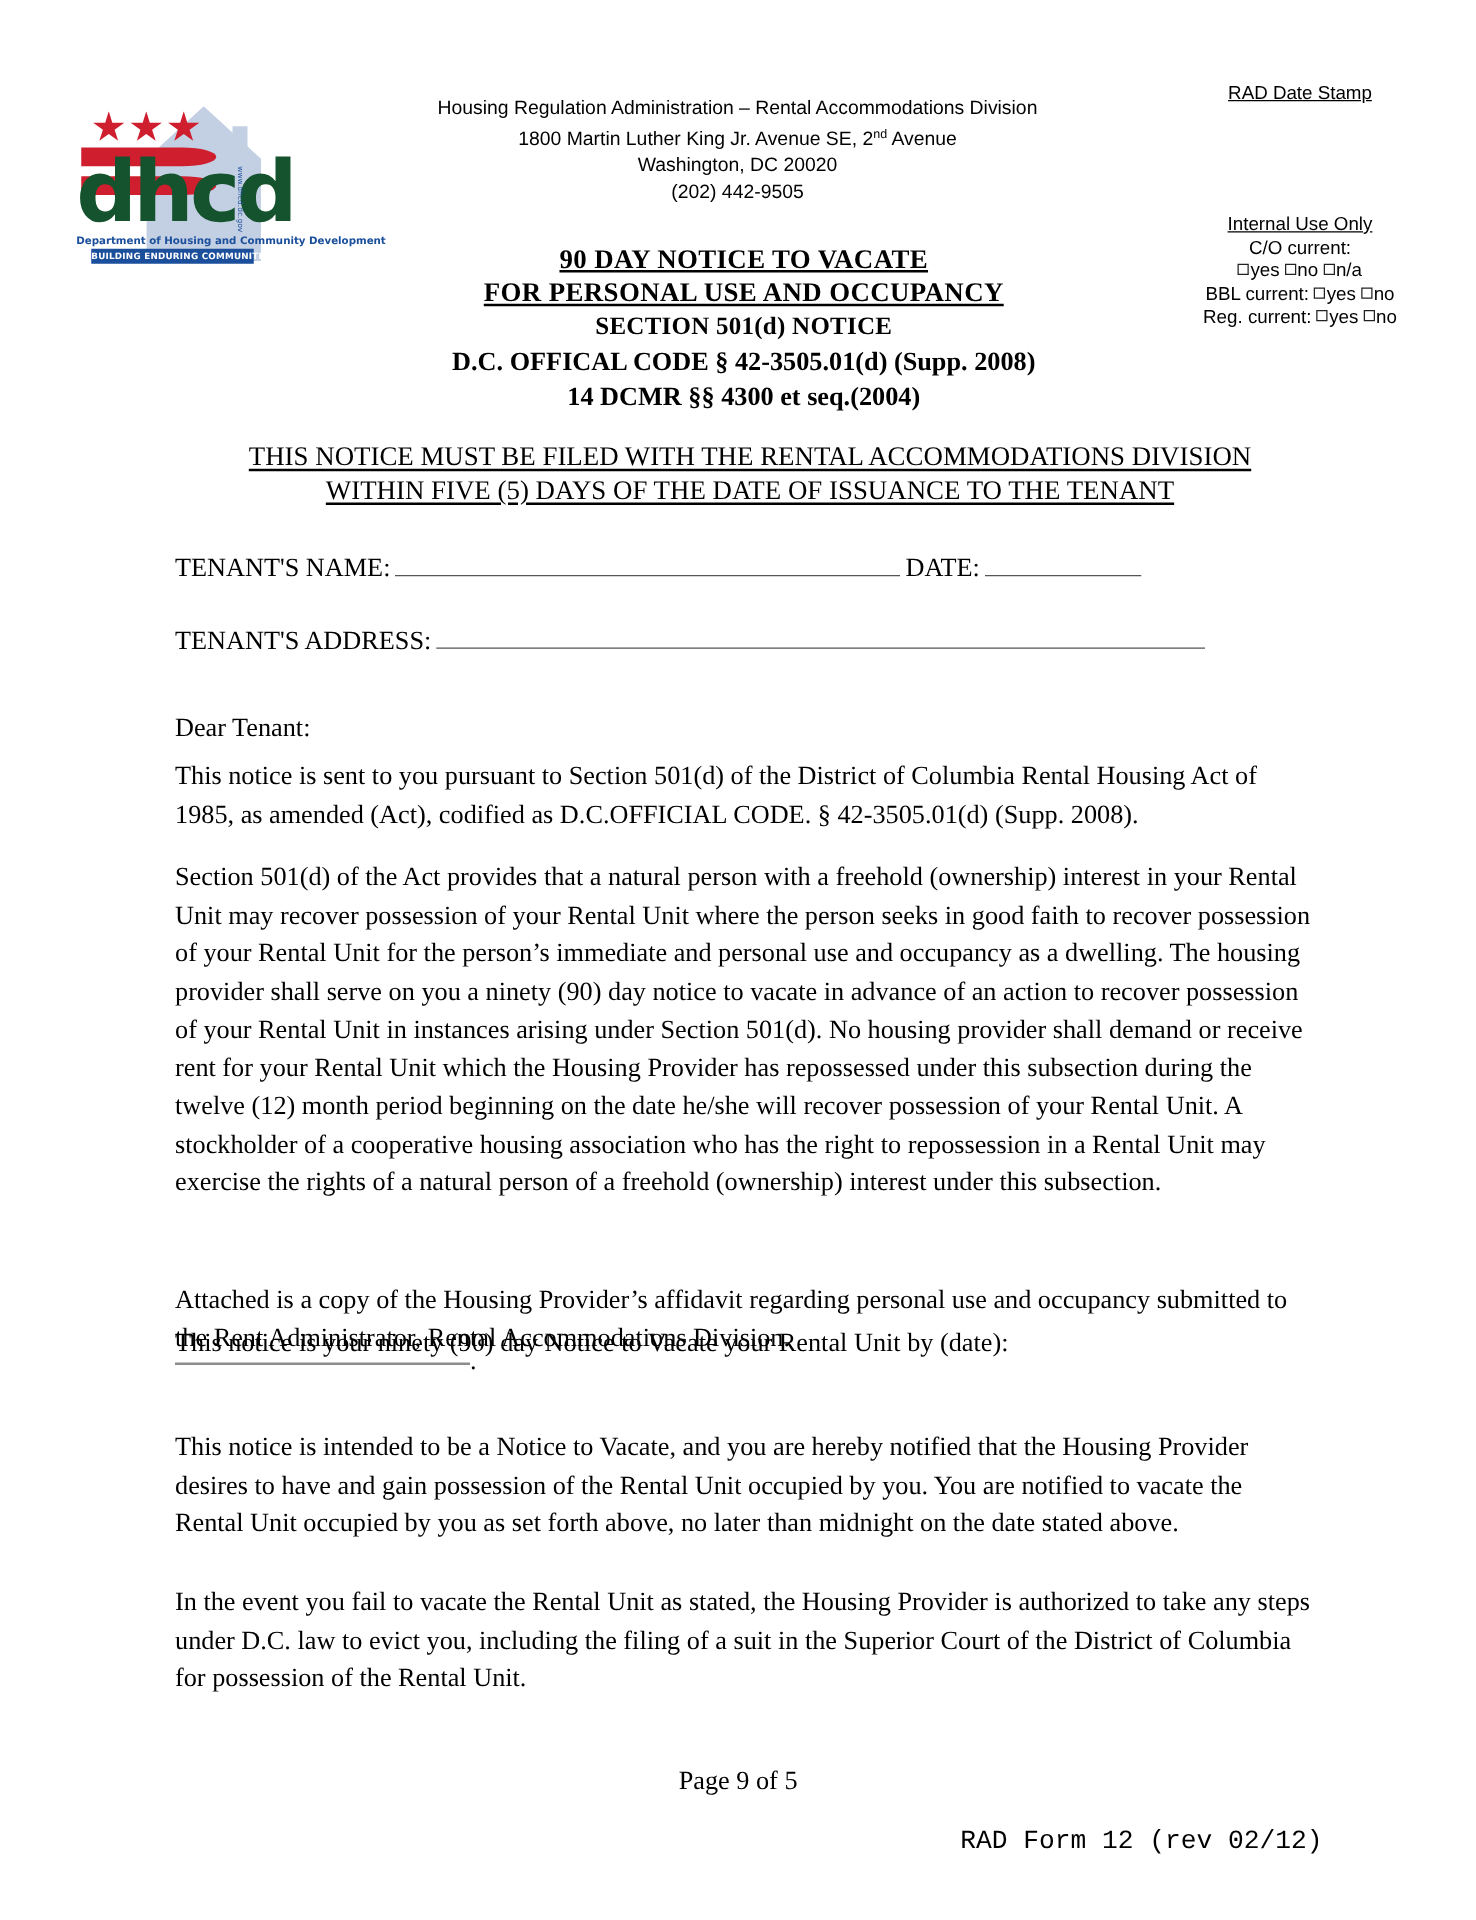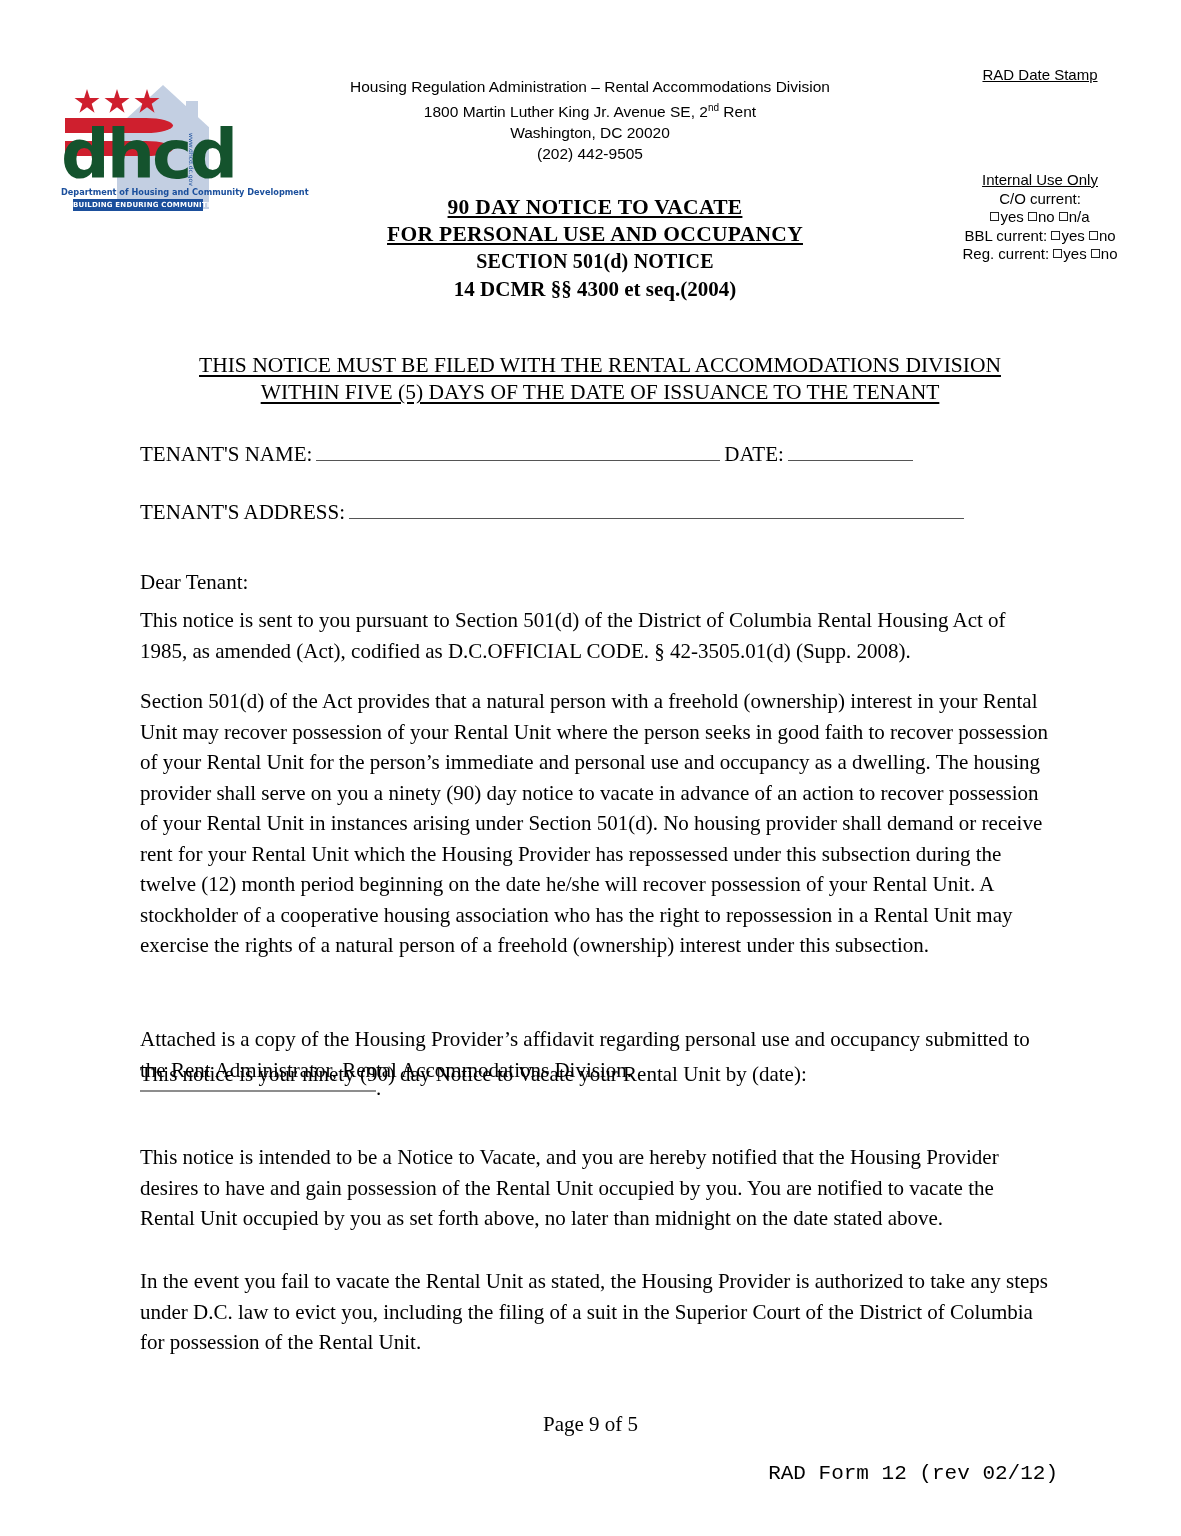--- a/index.html
+++ b/index.html
@@ -294,41 +294,42 @@
     <div class="bar b1"></div>
     <div class="bar b2"></div>
     <div class="dhcd-text">dhcd</div>
     <div class="logo-url">www.dhcd.dc.gov</div>
     <div class="logo-tag1">Department of Housing and Community Development</div>
     <div class="logo-tag2">BUILDING  ENDURING COMMUNITIES</div>
   </div>
 
   <div class="hdr-center">
     <div class="hdr-line">Housing Regulation Administration – Rental Accommodations Division</div>
-    <div class="hdr-line"><span>1800 Martin Luther King Jr. Avenue SE, 2</span><sup>nd</sup><span> Rent</span></div>
+    <div class="hdr-line"><span>1800 Martin Luther King Jr. Avenue SE, 2</span><sup>nd</sup><span> Avenue</span></div>
     <div class="hdr-line">Washington, DC  20020</div>
     <div class="hdr-line">(202) 442-9505</div>
   </div>
 
   <div class="rad-stamp">
     <span>RAD Date Stamp</span>
   </div>
 
   <div class="internal">
     <div><span class="ttl">Internal Use Only</span></div>
     <div>C/O current:</div>
     <div><span class="cbox"></span><span>yes</span>&nbsp;<span class="cbox"></span><span>no</span>&nbsp;<span class="cbox"></span><span>n/a</span></div>
     <div><span>BBL current:</span>&nbsp;<span class="cbox"></span><span>yes</span>&nbsp;<span class="cbox"></span><span>no</span></div>
     <div><span>Reg. current:</span>&nbsp;<span class="cbox"></span><span>yes</span>&nbsp;<span class="cbox"></span><span>no</span></div>
   </div>
 
   <div class="title-block">
     <div class="t1"><span>90 DAY NOTICE TO VACATE</span></div>
     <div class="t2"><span>FOR PERSONAL USE AND OCCUPANCY</span></div>
     <div class="t3">SECTION 501(d) NOTICE</div>
+    <div class="t4">D.C. OFFICAL CODE § 42-3505.01(d) (Supp. 2008)</div>
     <div class="t5">14 DCMR §§ 4300 et seq.(2004)</div>
   </div>
 
   <div class="filing">
     <div><span>THIS NOTICE MUST BE FILED WITH THE RENTAL ACCOMMODATIONS DIVISION</span></div>
     <div><span>WITHIN FIVE (5) DAYS OF THE DATE OF ISSUANCE TO THE TENANT</span></div>
   </div>
 
   <div class="field-row fr-addr">
     <span>TENANT'S ADDRESS:</span><span class="rule rule-addr"></span>

